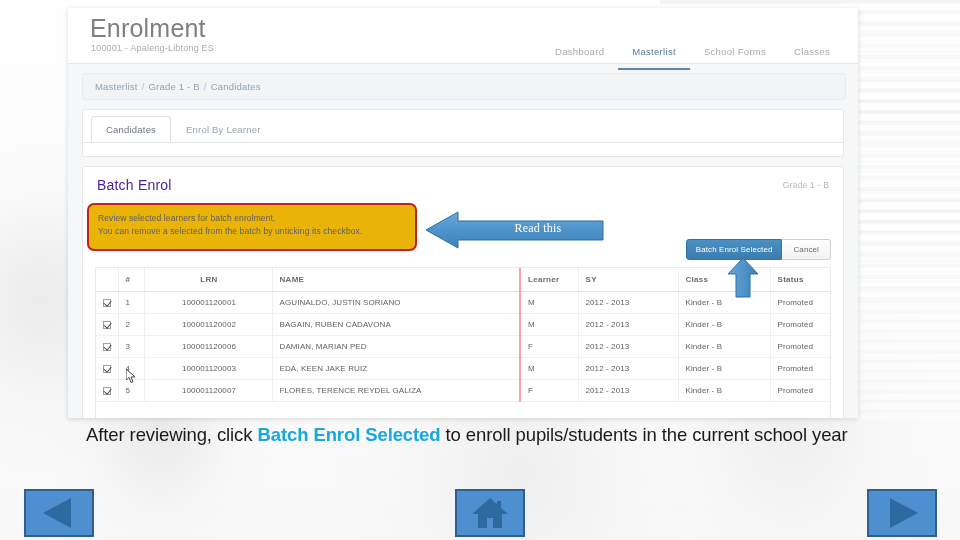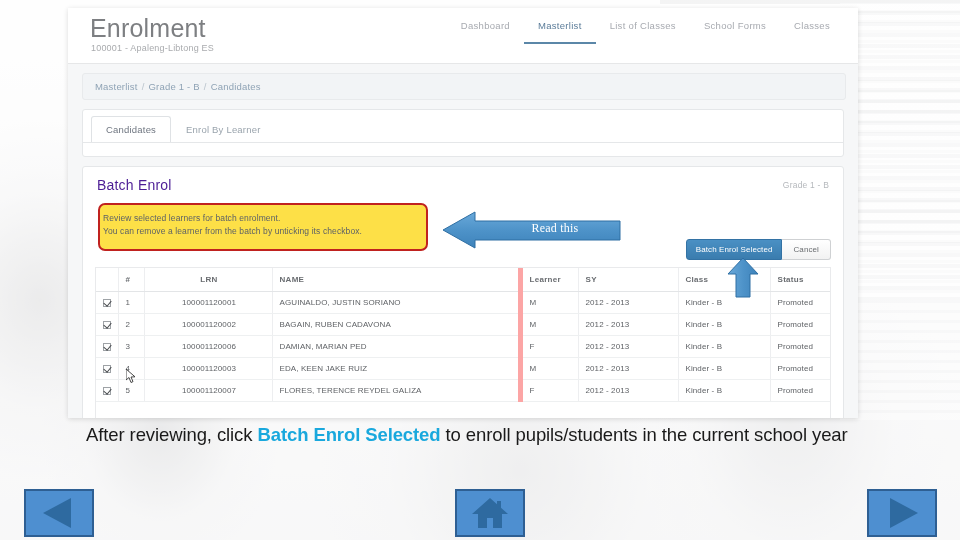--- a/index.html
+++ b/index.html
@@ -78,21 +78,21 @@
   .app-title {
     position: absolute; left: 22px; top: 6px;
     font-size: 25px; font-weight: 300;
     color: #7d7f82; letter-spacing: .2px;
   }
   .app-subtitle {
     position: absolute; left: 23px; top: 35px;
     font-size: 9px; color: #a9abae; letter-spacing: .2px;
   }
   .app-nav {
-    position: absolute; right: 14px; top: 6px;
+    position: absolute; right: 14px; top: 32px;
     display: flex; gap: 0px;
   }
   .nav-item {
     font-size: 9.5px;
     color: #a7aab0;
     padding: 6px 14px 11px 14px;
     letter-spacing: .3px;
     white-space: nowrap;
   }
   .nav-item.active {
@@ -157,26 +157,26 @@
     font-size: 14px; font-weight: 300; color: #4c1d95;
     letter-spacing: .2px;
   }
   .panel-grade {
     position: absolute; right: 14px; top: 13px;
     font-size: 8.5px; color: #b5b8bc; letter-spacing: .2px;
   }
 
   
   .alert-box {
-    position: absolute; left: 15px; top: 36px;
+    position: absolute; left: 4px; top: 36px;
     width: 330px; height: 48px;
     border: 2px solid #c0221f;
     border-radius: 7px;
-    background: #fde047;
-    padding: 7px 3px;
+    background: #eab308;
+    padding: 7px 9px;
   }
   .alert-line {
     font-size: 8.5px; color: #5d6166;
     line-height: 13px; letter-spacing: .1px;
     white-space: nowrap;
   }
 
   
   .actions {
     position: absolute; right: 12px; top: 72px;
@@ -226,21 +226,21 @@
     font-size: 8px;
     color: #5f6266;
     padding: 6px 5px 6px 7px;
     border-bottom: 1px solid #eef0f1;
     letter-spacing: .1px;
     white-space: nowrap;
   }
   table.grid th.c-chk, table.grid td.c-chk { width: 22px; border-right: 1px solid #edeef0; }
   table.grid th.c-num, table.grid td.c-num { width: 26px; border-right: 1px solid #edeef0; }
   table.grid th.c-lrn, table.grid td.c-lrn { width: 128px; border-right: 1px solid #edeef0; text-align: center; }
-  table.grid th.c-name, table.grid td.c-name { width: 248px; border-right: 5px solid #fca5a5; }
+  table.grid th.c-name, table.grid td.c-name { width: 248px; border-right: 2px solid #fca5a5; }
   table.grid th.c-gen, table.grid td.c-gen { width: 58px; border-right: 1px solid #edeef0; }
   table.grid th.c-sy, table.grid td.c-sy { width: 100px; border-right: 1px solid #edeef0; }
   table.grid th.c-cls, table.grid td.c-cls { width: 92px; border-right: 1px solid #edeef0; }
 
   .chk {
     display: inline-block;
     width: 8px; height: 8px;
     border: 1px solid #9ea2a6;
     background: #fdfdfd;
     position: relative;
@@ -260,21 +260,21 @@
   .cursor-arrow {
     position: absolute;
     left: 126px; top: 369px;
     width: 11px; height: 15px;
     pointer-events: none;
   }
 
   
   .arrow-left-callout {
     position: absolute;
-    left: 443px; top: 211px;
+    left: 426px; top: 211px;
     width: 178px; height: 38px;
   }
   .arrow-left-callout .lbl {
     position: absolute;
     left: 52px; top: 10px;
     width: 120px; text-align: center;
     color: #ffffff;
     font-size: 12px;
     font-family: "Liberation Serif", serif;
     letter-spacing: .2px;
@@ -320,21 +320,20 @@
   <div class="bg-wash"></div>
 
   <div class="app-shot">
 
     <div class="app-header">
       <div class="app-title">Enrolment</div>
       <div class="app-subtitle">100001 - Apaleng-Libtong ES</div>
       <div class="app-nav">
         <div class="nav-item">Dashboard</div>
         <div class="nav-item active">Masterlist</div>
-        <div class="nav-item">List of Classes</div>
         <div class="nav-item">School Forms</div>
         <div class="nav-item">Classes</div>
       </div>
     </div>
 
     <div class="breadcrumb">
       <span>Masterlist</span><span class="sep">/</span><span>Grade 1 - B</span><span class="sep">/</span><span>Candidates</span>
     </div>
 
     <div class="tab-card">
@@ -344,21 +343,21 @@
       </div>
       <div class="tabline"></div>
     </div>
 
     <div class="panel">
       <div class="panel-title">Batch Enrol</div>
       <div class="panel-grade">Grade 1 - B</div>
 
       <div class="alert-box">
         <div class="alert-line">Review selected learners for batch enrolment.</div>
-        <div class="alert-line">You can remove a learner from the batch by unticking its checkbox.</div>
+        <div class="alert-line">You can remove a selected from the batch by unticking its checkbox.</div>
       </div>
 
       <div class="actions">
         <div class="btn-primary">Batch Enrol Selected</div>
         <div class="btn-default">Cancel</div>
       </div>
 
       <div class="table-wrap">
         <table class="grid">
           <thead>

